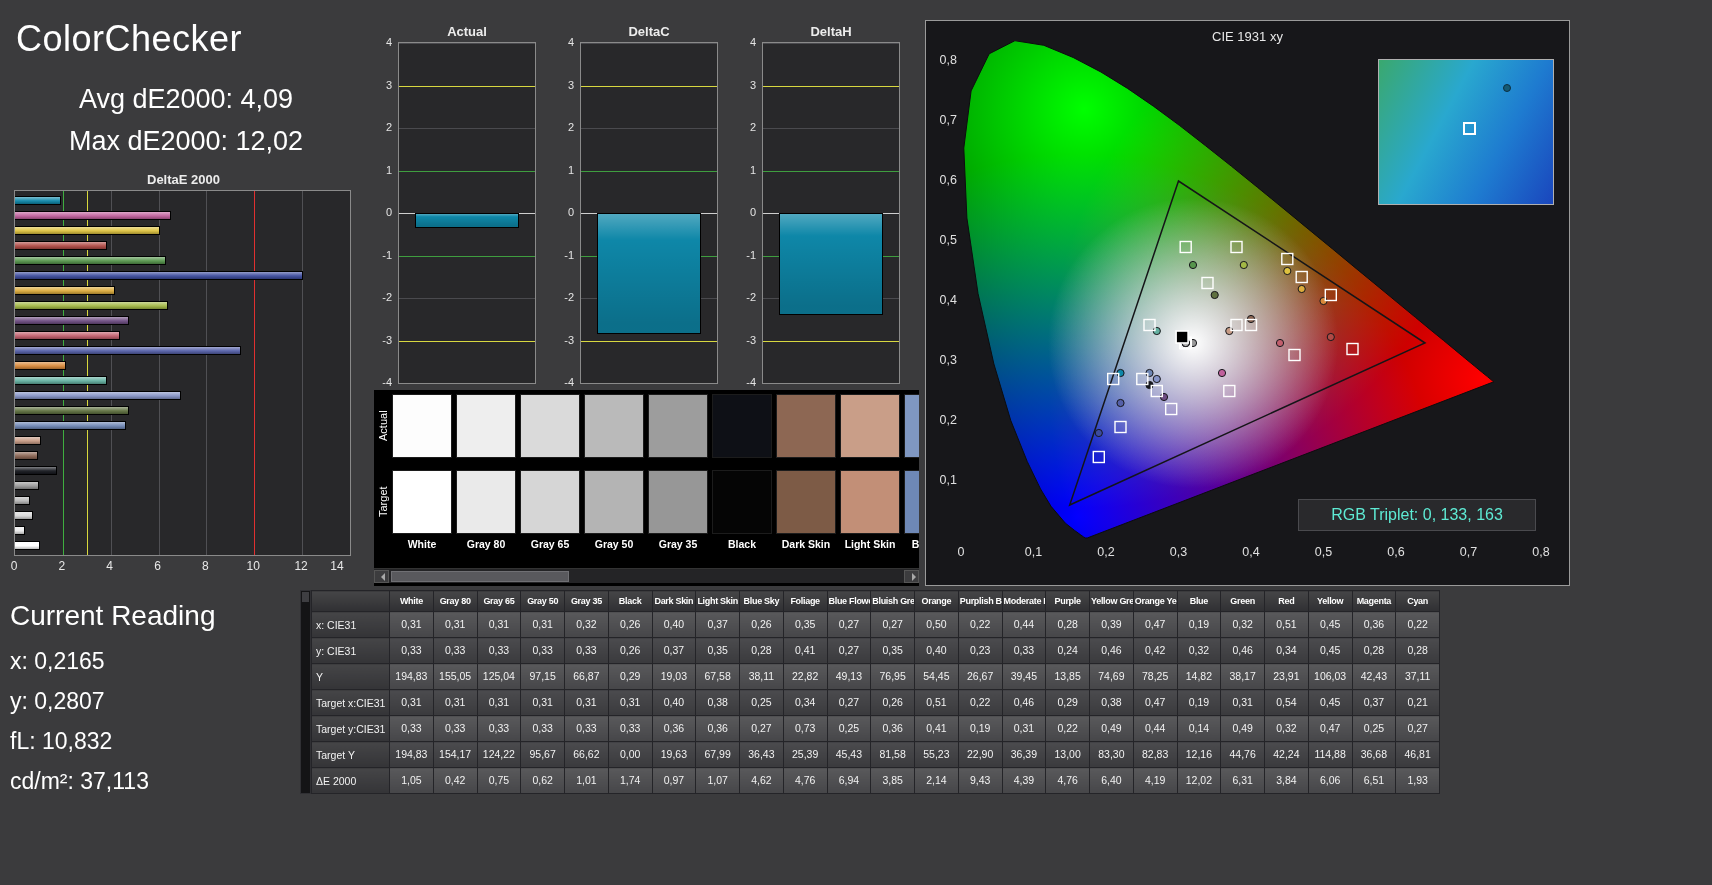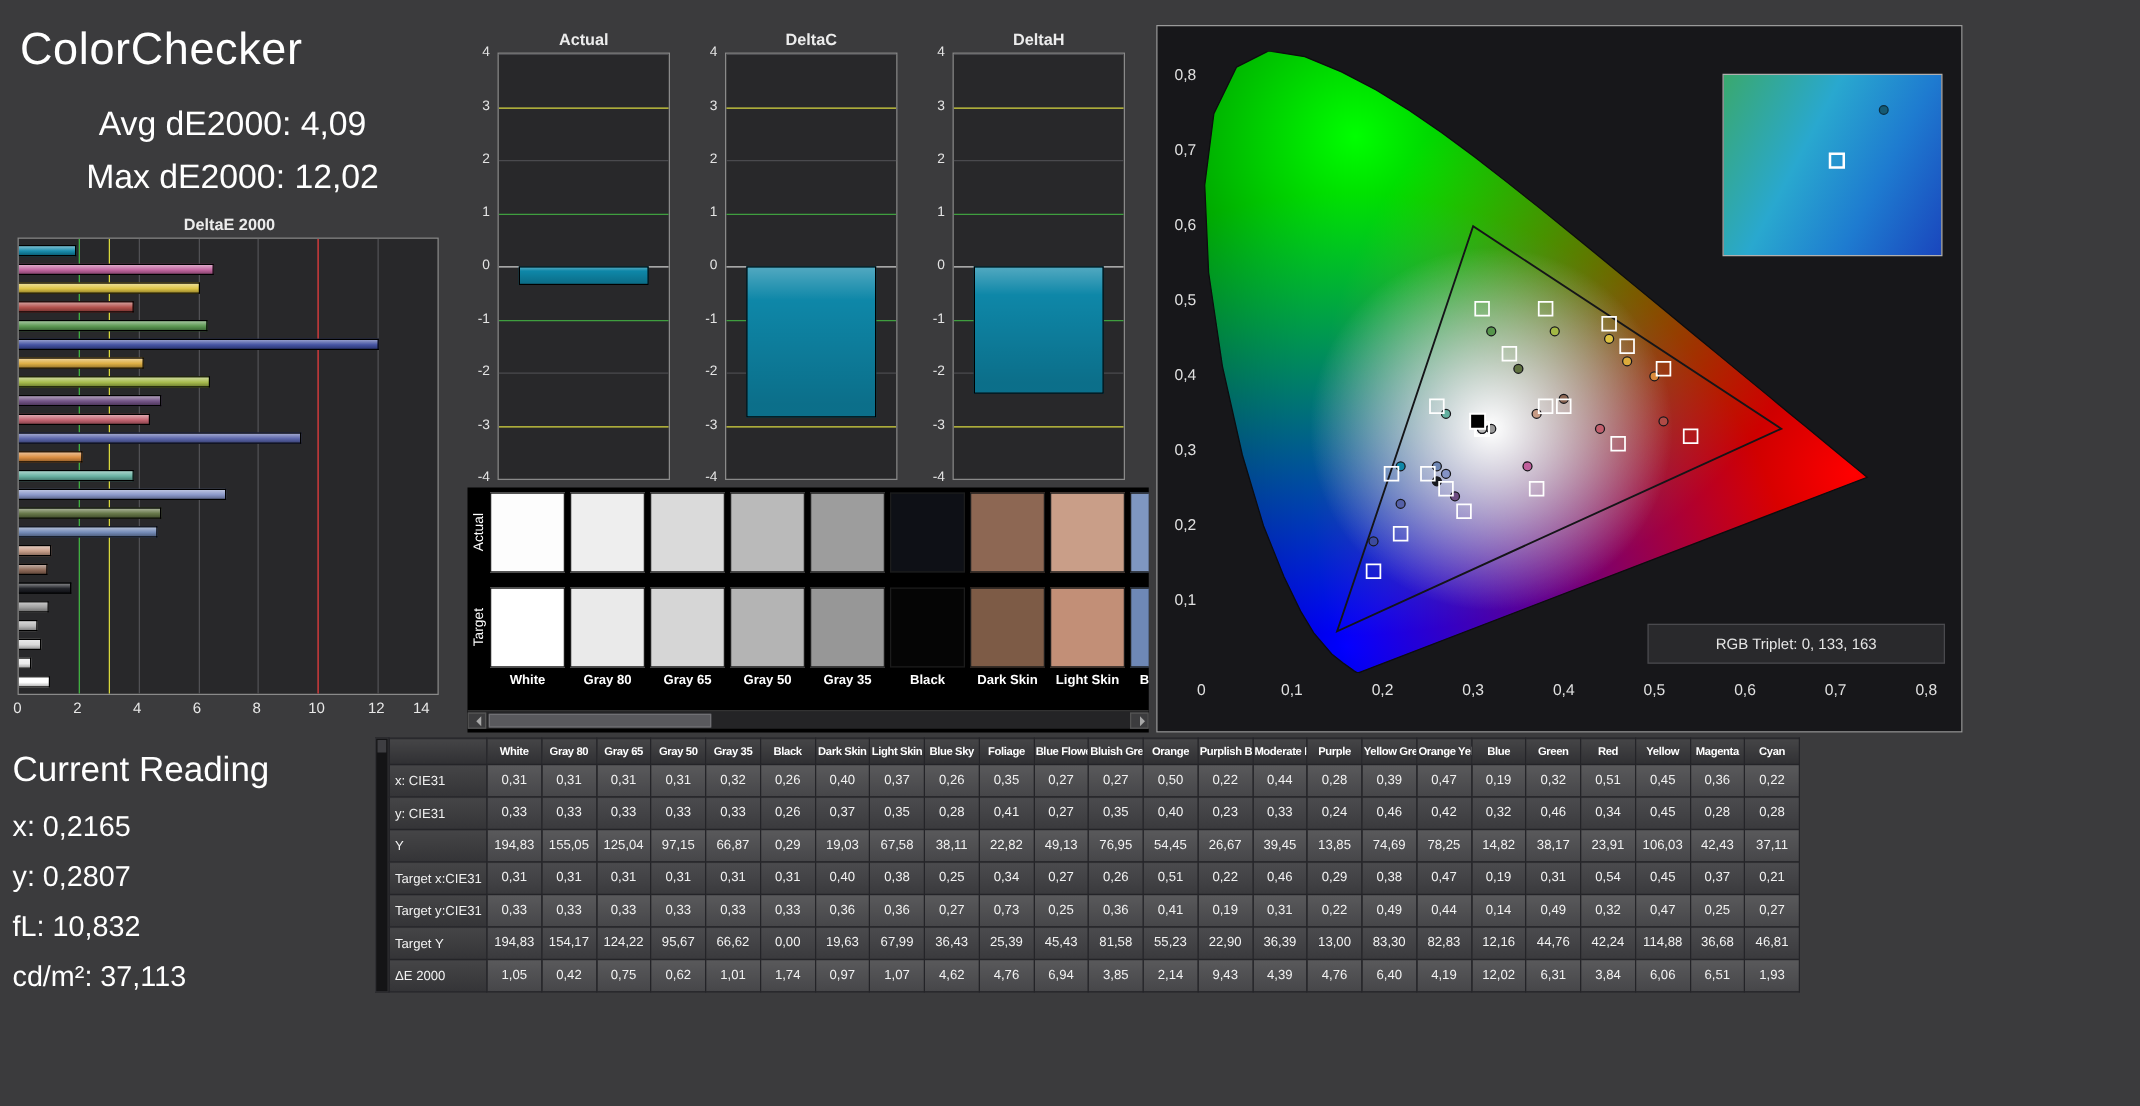--- a/index.html
+++ b/index.html
@@ -49,21 +49,21 @@
 
 
 .cie{position:absolute;left:925px;top:20px;width:645px;height:566px;background:#17171a;border:1px solid #9a9a9a}
 .cie-title{position:absolute;top:8px;left:0;width:100%;text-align:center;font-size:13px;color:#e8e8e8}
 #cieSvg{position:absolute;left:35px;top:20px}
 .cie-xt{position:absolute;transform:translateX(-50%);font-size:12.5px;color:#e0e0e0}
 .cie-yt{position:absolute;left:6px;width:25px;text-align:right;font-size:12.5px;color:#e0e0e0}
 .inset{position:absolute;left:452px;top:38px;width:176px;height:146px;border:1px solid #b0b0b0;background:linear-gradient(118deg,#3aa86e 0%,#29a8cf 38%,#1e7bd0 68%,#1a46bd 100%)}
 .inset-square{position:absolute;left:84px;top:62px;width:13px;height:13px;border:2px solid #fff}
 .inset-dot{position:absolute;left:124px;top:24px;width:8px;height:8px;border-radius:50%;background:#155a74;border:1px solid #0b2f40}
-.rgbbox{position:absolute;left:392px;top:478px;width:238px;height:32px;background:#29292c;border:1px solid #4a4a4e;line-height:30px;text-align:center;font-size:12px;color:#e5e5e5}
+.rgbbox{position:absolute;left:372px;top:478px;width:238px;height:32px;background:#29292c;border:1px solid #4a4a4e;line-height:30px;text-align:center;font-size:16px;color:#5eead4}
 
 
 .tbl-gutter{position:absolute;left:300px;top:590px;width:11px;height:204px;background:#141416;border:1px solid #303034}
 .tbl-thumb{position:absolute;left:1px;top:1px;width:7px;height:10px;background:#3e3e42}
 .tblwrap{position:absolute;left:311px;top:590px;width:1129px}
 #mTable{border-collapse:collapse;table-layout:fixed;width:1129px}
 #mTable th,#mTable td{border:1px solid #242428;overflow:hidden;white-space:nowrap;padding:0 1px;text-align:center;color:#f2f2f2}
 #mTable thead th{height:21px;font-size:9px;font-weight:700;letter-spacing:-.3px;background:linear-gradient(#454547,#303033);color:#fff}
 #mTable tbody th{height:25px;font-size:10.5px;font-weight:400;text-align:left;padding-left:4px;background:linear-gradient(#454547,#343437)}
 #mTable td{height:25px;font-size:10.5px;font-weight:400;line-height:25px}
@@ -296,20 +296,21 @@
       <div class="swlab" style="left: 400px;">Dark Skin</div>
       <div class="sw" style="left: 466px; top: 4px; background: rgb(201, 158, 136);"></div>
       <div class="sw" style="left: 466px; top: 80px; background: rgb(194, 143, 119);"></div>
       <div class="swlab" style="left: 464px;">Light Skin</div>
       <div class="sw" style="left: 530px; top: 4px; background: rgb(127, 151, 193);"></div>
       <div class="sw" style="left: 530px; top: 80px; background: rgb(110, 136, 182);"></div>
       <div class="swlab" style="left: 528px;">Blue Sky</div>
     </div>
 
   <div class="cie">
+    <div class="cie-title">CIE 1931 xy</div>
     <svg id="cieSvg" width="580" height="500">
         <defs>
       <clipPath id="hs">
             <path d="M126.2,497.0L124.3,496.9L122.5,495.9L119.2,493.5L113.5,489.4L104.4,482.2L90.0,465.3L79.5,447.9L66.2,420.4L49.8,379.6L32.9,323.0L17.0,252.4L5.9,177.0L2.8,107.1L10.1,49.9L28.2,12.8L53.9,-0.3L82.8,4.3L112.2,16.5L139.9,31.0L166.5,47.4L192.7,65.4L218.7,84.6L244.5,104.7L270.5,125.3L296.3,146.2L322.0,167.2L347.1,187.9L371.6,208.0L395.0,227.4L417.0,245.5L437.1,262.1L454.6,276.5L469.9,289.2L482.7,299.6L493.1,308.2L501.3,315.0L513.2,324.8L521.3,331.5L526.4,335.6L531.2,339.6L532.7,340.8Z"></path>
           </clipPath>
       <radialGradient id="gG" gradientUnits="userSpaceOnUse" cx="123.25" cy="68.00000000000006" r="399">
             <stop offset="0" stop-color="#00ff00"></stop>
             <stop offset="1" stop-color="#000000"></stop>
           </radialGradient>
       <radialGradient id="gR" gradientUnits="userSpaceOnUse" cx="522" cy="338" r="435">

